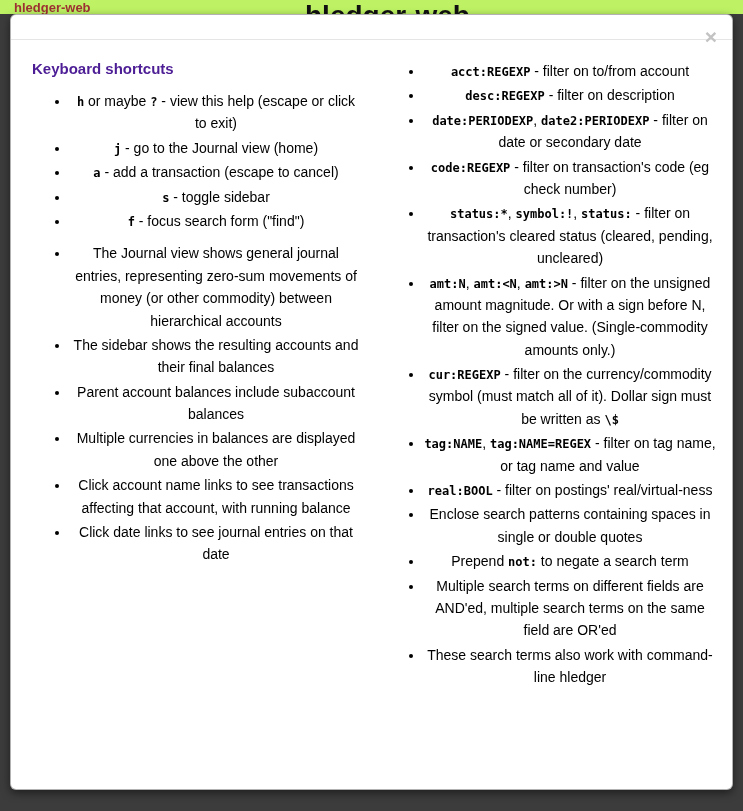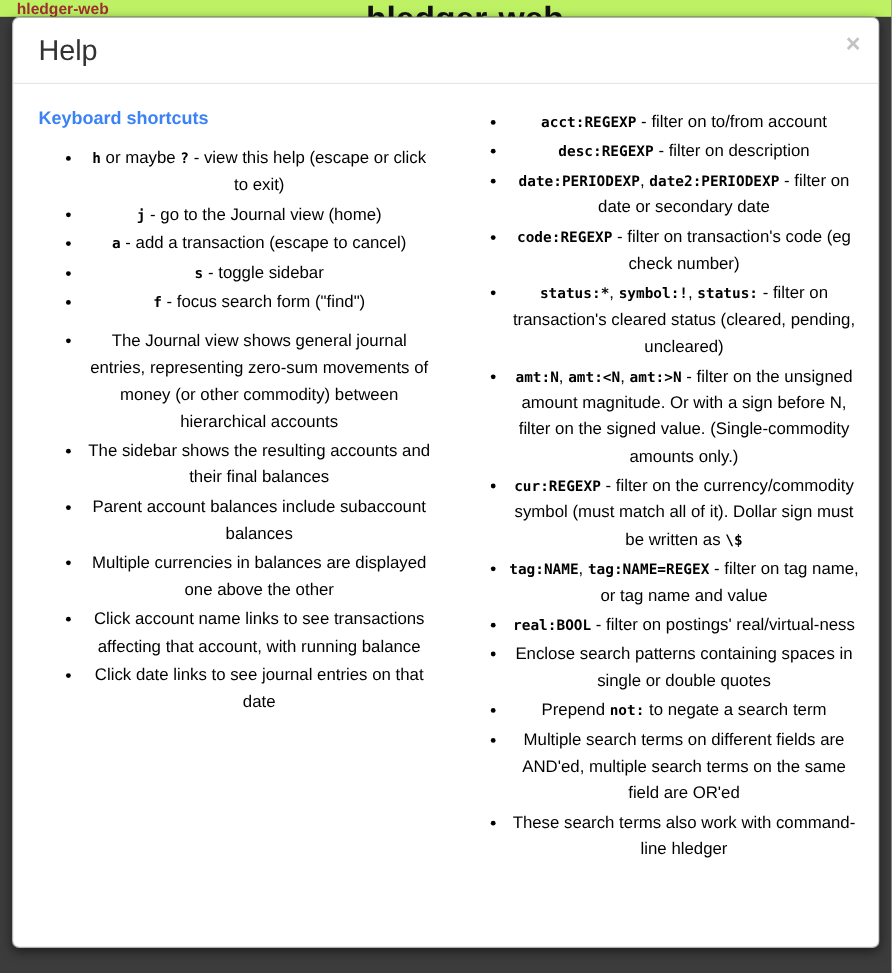--- a/index.html
+++ b/index.html
@@ -52,21 +52,21 @@
     font-size: 21px; font-weight: bold; color: #c3c3c3;
     line-height: 1; cursor: pointer;
     font-family: "Liberation Sans", sans-serif;
   }
   .modal-body {
     display: flex; gap: 24px;
     padding: 20px 16px 20px 21px;
   }
   .col { flex: 1; min-width: 0; }
   .section-heading {
-    font-size: 15px; font-weight: bold; color: #3b82f6;
+    font-size: 15px; font-weight: bold; color: #4c1d95;
     margin: 20px 0 13px;
   }
   .col .section-heading:first-child { margin-top: 0; }
   ul.help-list {
     margin: 0 0 10px;
     padding-left: 38px;
     list-style: disc;
   }
   ul.help-list li {
     font-size: 14px;
@@ -85,21 +85,20 @@
 </head>
 <body>
 
 <div class="topbar">
   <a href="#" class="brand">hledger-web</a>
   <span class="page-heading">hledger-web</span>
 </div>
 
 <div class="modal">
   <div class="modal-header">
-    <h1 class="modal-title">Help</h1>
     <button class="close-btn">×</button>
   </div>
   <div class="modal-body">
     <div class="col">
       <h2 class="section-heading">Keyboard shortcuts</h2>
       <ul class="help-list">
           <li><code>h</code> or maybe <code>?</code> - view this help (escape or click to exit)</li>
           <li><code>j</code> - go to the Journal view (home)</li>
           <li><code>a</code> - add a transaction (escape to cancel)</li>
           <li><code>s</code> - toggle sidebar</li>

